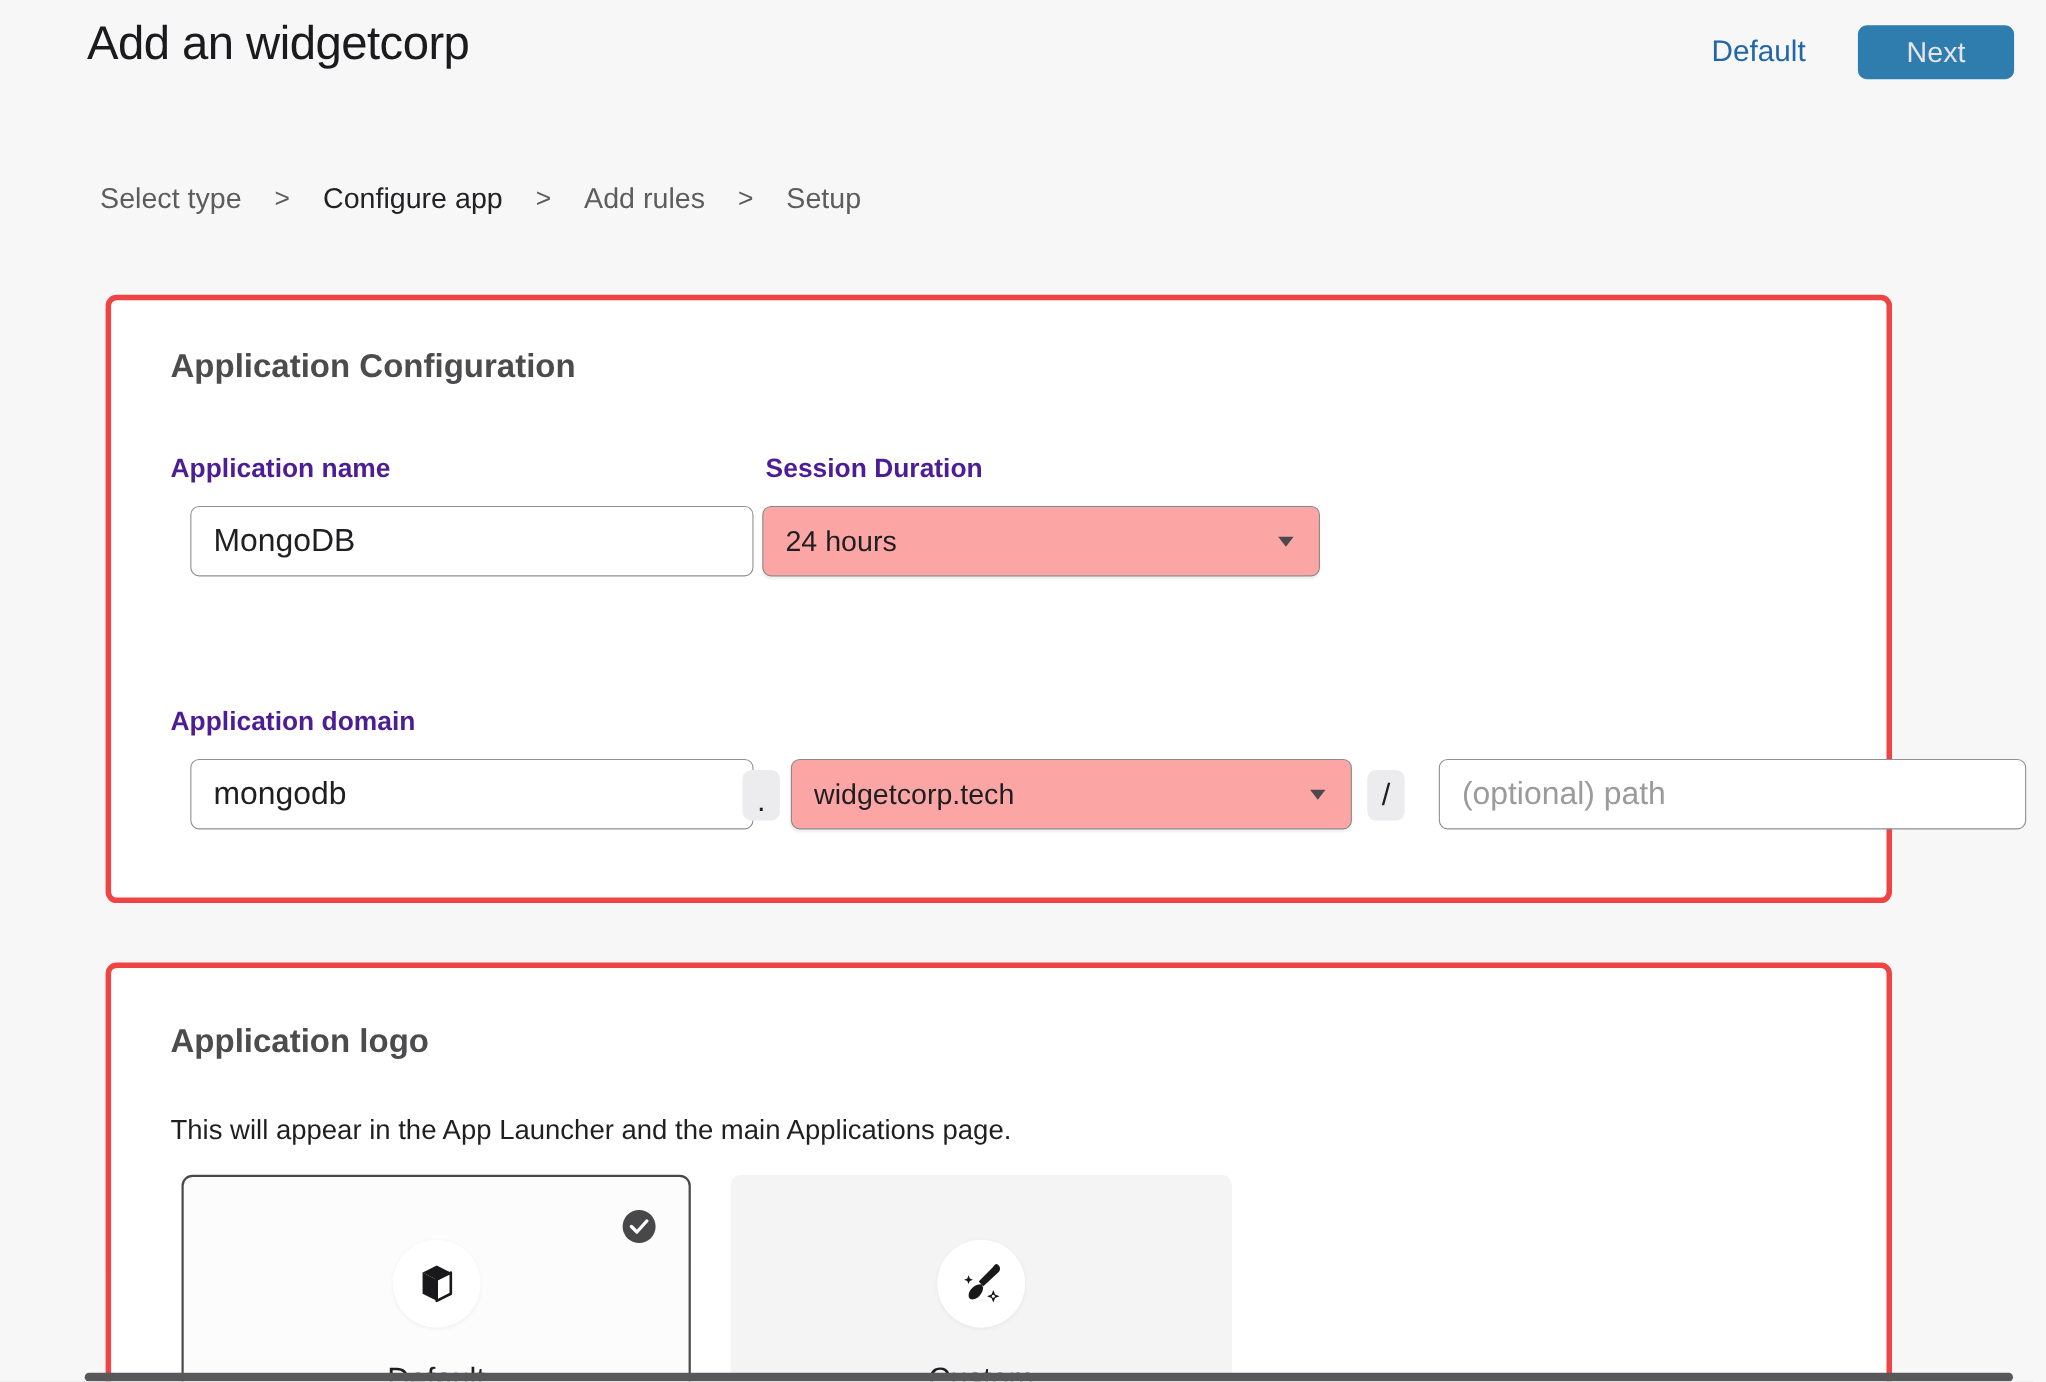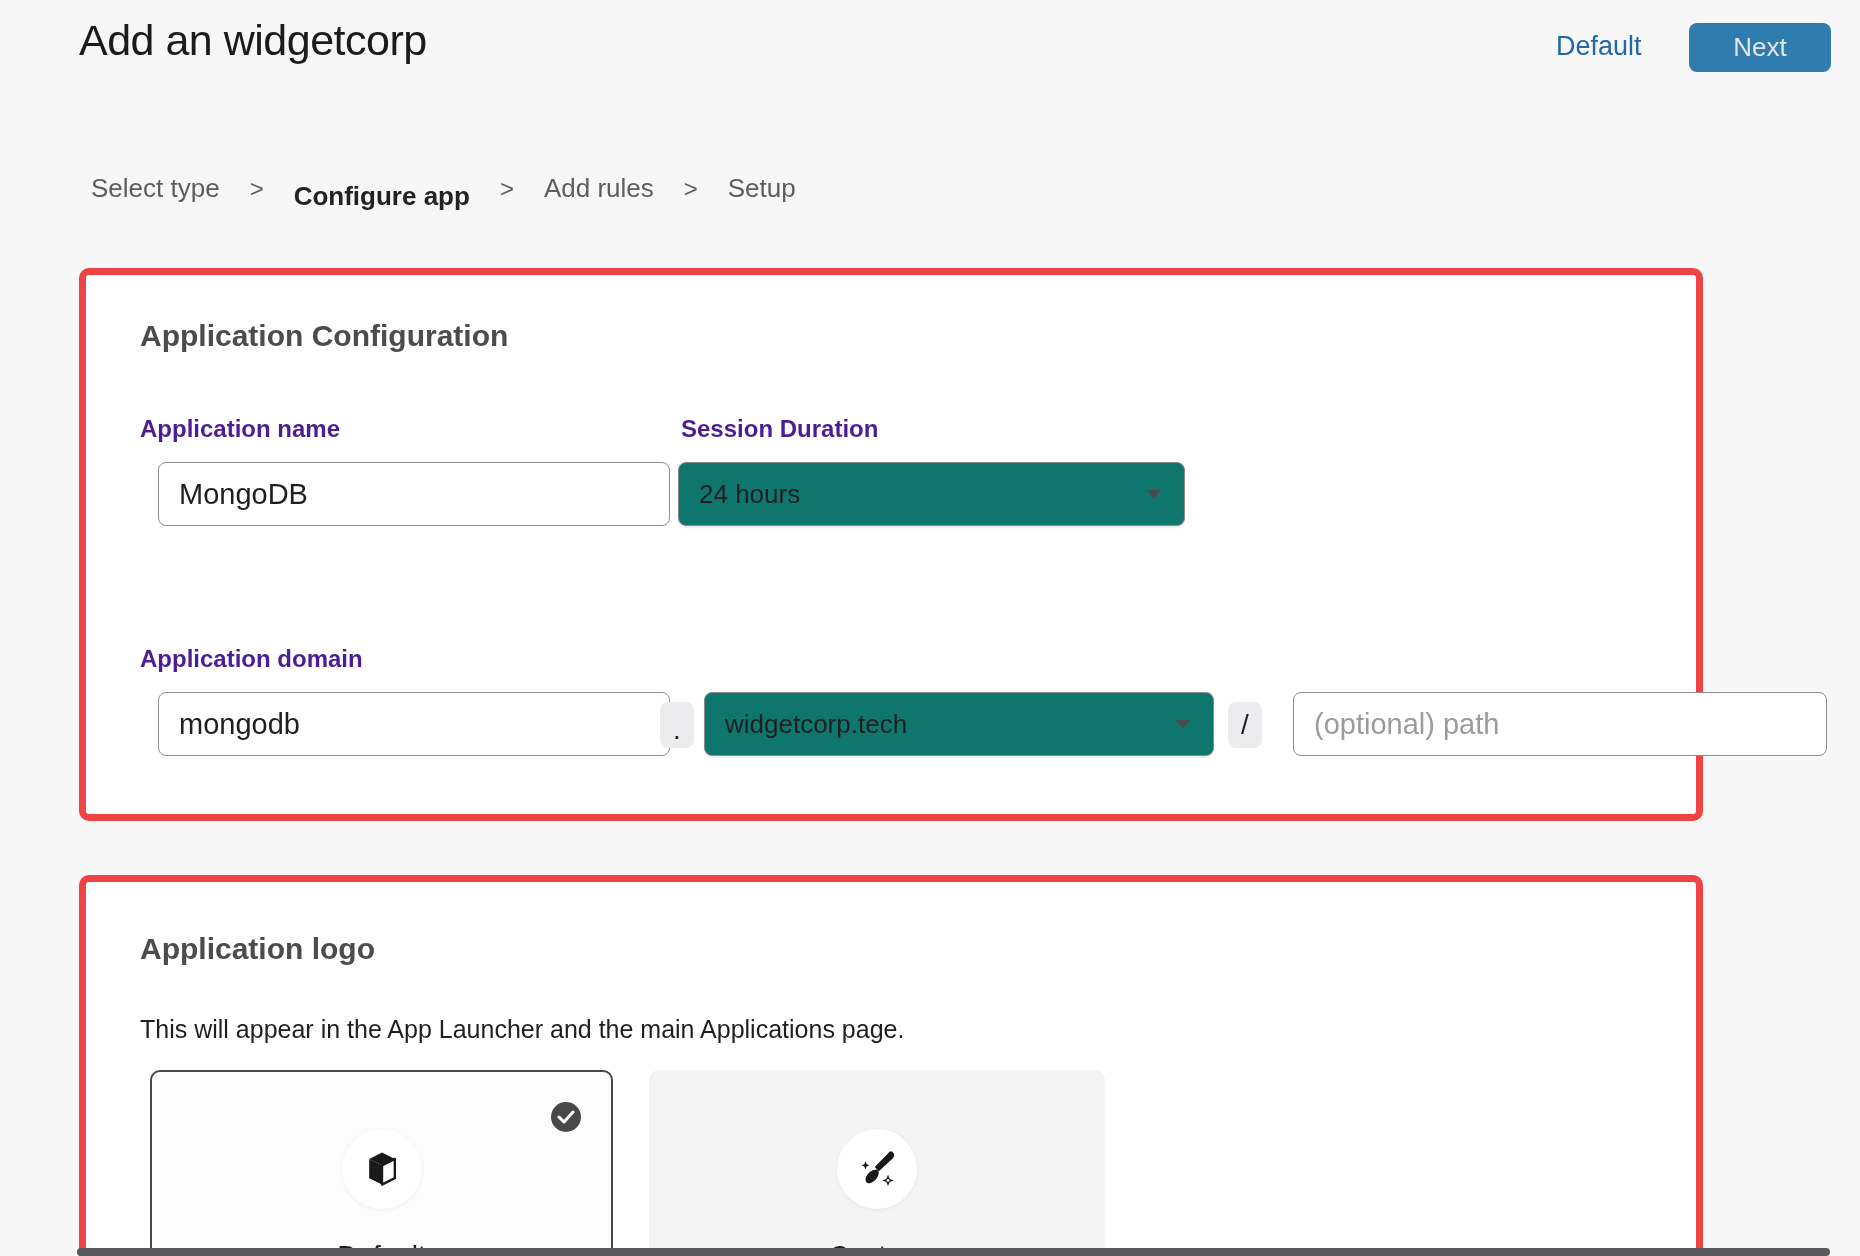--- a/index.html
+++ b/index.html
@@ -50,29 +50,29 @@
   .steps {
     position: absolute;
     left: 91px; top: 165px;
     display: flex;
     align-items: center;
     font-size: 26px;
     color: #5d5d5d;
   }
   .steps .step { cursor: pointer; }
   .steps .sep { margin: 0 30px; color: #5d5d5d; font-size: 24px; }
-  .steps .step.active { font-weight: 700; color: #222224; margin-top: 16px; }
+  .steps .step.active { font-weight: 400; color: #222224; }
 
   
   .card {
     position: absolute;
-    left: 79px;
+    left: 96px;
     width: 1624px;
     background: #ffffff;
-    border: 7px solid #ef4444;
+    border: 5px solid #ef4444;
     border-radius: 10px;
   }
   .card-config { top: 268px; height: 553px; }
   .card-logo   { top: 875px; height: 430px; }
 
   .card h2 {
     position: absolute;
     left: 54px;
     font-size: 30px;
     font-weight: 700;
@@ -101,21 +101,21 @@
     outline: none;
     margin-left: 20px;
   }
   .text-input::placeholder { color: #9b9b9d; }
 
   .select-box {
     position: absolute;
     height: 64px;
     border: 1px solid #8a8a8c;
     border-radius: 8px;
-    background: #0f766e;
+    background: #fca5a5;
     box-shadow: 0 2px 2px rgba(0,0,0,0.07);
     display: flex;
     align-items: center;
     justify-content: space-between;
     padding: 0 22px 0 20px;
     font-size: 26px;
     color: #1f1f21;
     cursor: pointer;
   }
 

